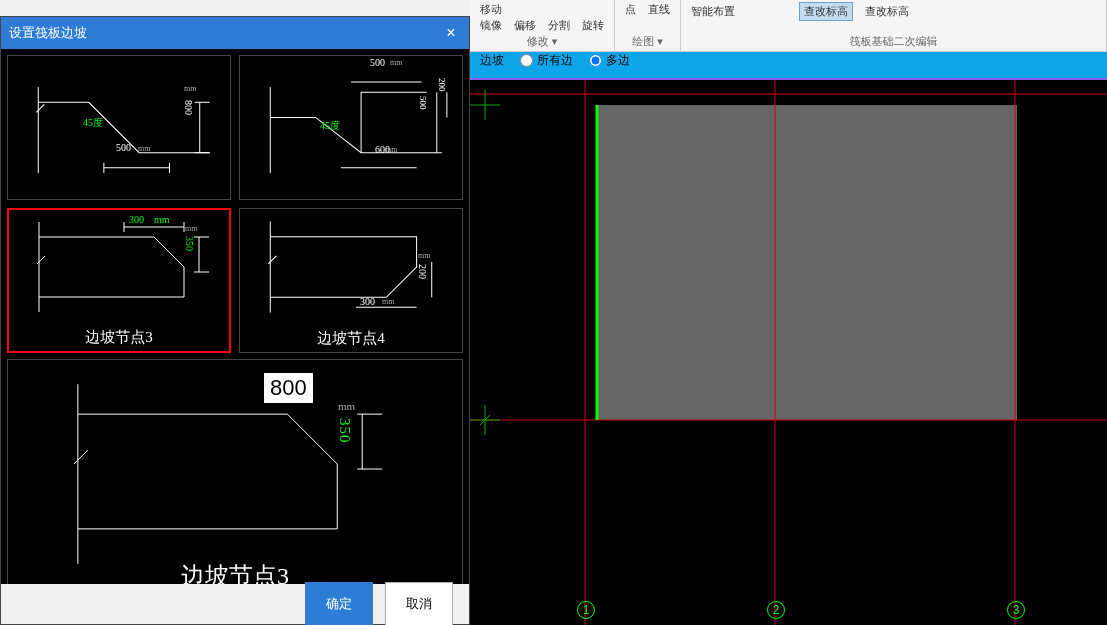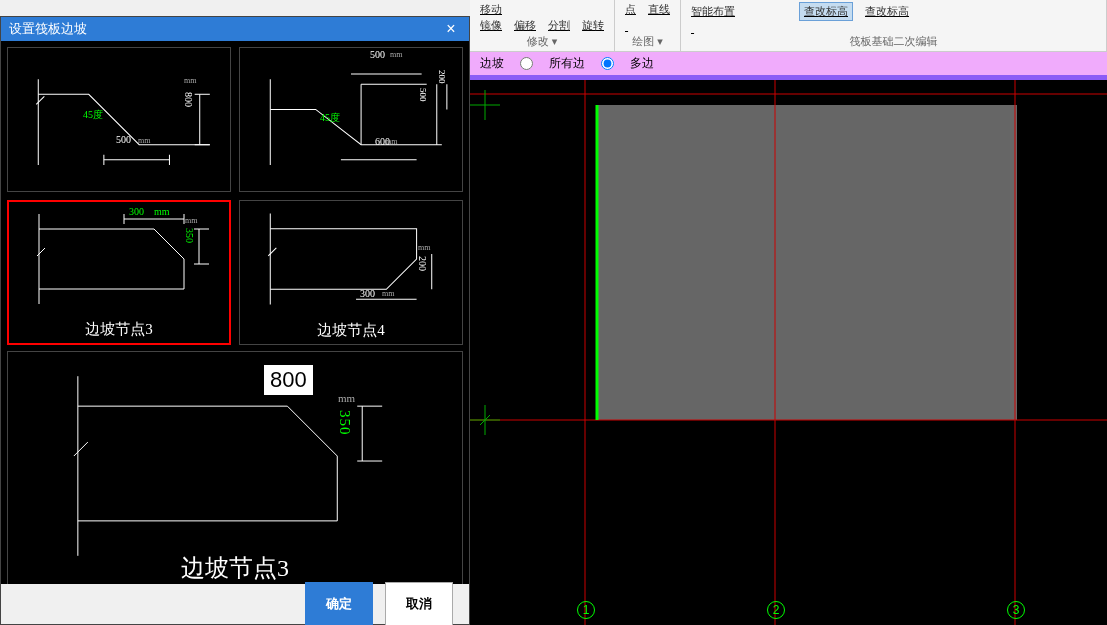--- a/index.html
+++ b/index.html
@@ -1,39 +1,39 @@
 <!DOCTYPE html>
 <html><head>
   <meta charset="utf-8">
   <style>
     * { margin: 0; padding: 0; box-sizing: border-box; }
     body { font-family: "Microsoft YaHei", sans-serif; font-size: 12px; background: #f0f0f0; width: 1107px; height: 625px; overflow: hidden; }
     .dialog { position: absolute; left: 0; top: 16px; width: 470px; height: 609px; background: #000; border: 1px solid #444; }
-    .dialog-title { height: 24px; background: #2e7cd6; color: #fff; display: flex; align-items: center; justify-content: space-between; padding: 7px 8px; font-size: 13px; }
+    .dialog-title { height: 32px; background: #2e7cd6; color: #fff; display: flex; align-items: center; justify-content: space-between; padding: 7px 8px; font-size: 13px; }
     .dialog-close { width: 20px; height: 20px; color: #fff; display: flex; align-items: center; justify-content: center; cursor: pointer; font-size: 16px; }
     .dialog-body { padding: 6px; display: flex; flex-direction: column; gap: 6px; }
     .node-grid { display: grid; grid-template-columns: 1fr 1fr; gap: 8px; }
     .node-card { background: #000; border: 1px solid #444; height: 145px; display: flex; flex-direction: column; position: relative; }
     .node-card.selected { border: 2px solid #ff0000; }
     .node-img-area { flex: 1; position: relative; }
     .node-label { text-align: center; color: #fff; font-size: 15px; padding: 4px 0; font-family: "SimSun"; }
     .big-preview { border: 1px solid #444; height: 240px; background: #000; position: relative; }
     .big-label { position: absolute; bottom: 6px; left: 50%; transform: translateX(-50%); color: #fff; font-size: 24px; font-family: "SimSun"; }
     .dialog-footer { position: absolute; bottom: 0; left: 0; right: 0; height: 40px; background: #f0f0f0; display: flex; align-items: center; justify-content: flex-end; gap: 12px; padding: 0 16px; }
-    .btn { padding: 12px 20px; border: 1px solid #aaa; background: #fff; cursor: pointer; font-size: 13px; font-weight: bold; }
+    .btn { padding: 12px 20px; border: 1px solid #aaa; background: #fff; cursor: pointer; font-size: 13px; }
     .btn-primary { background: #2e7cd6; color: #fff; border-color: #2e7cd6; }
     .right-panel { position: absolute; left: 470px; top: 0; right: 0; bottom: 0; background: #fff; }
     .ribbon { height: 52px; background: #f5f5f5; border-bottom: 1px solid #ccc; display: flex; }
     .ribbon-group { border-right: 1px solid #ccc; padding: 2px 10px; display: flex; flex-direction: column; justify-content: space-between; font-size: 11px; }
-    .ribbon-row { display: flex; gap: 12px; align-items: center; text-decoration: underline; }
+    .ribbon-row { display: flex; gap: 12px; align-items: center; }
     .ribbon-item { color: #333; cursor: pointer; }
     .ribbon-item.active { background: #c5dcf0; padding: 1px 4px; border: 1px solid #6aa0d8; }
     .ribbon-title { text-align: center; color: #666; font-size: 11px; }
-    .option-bar { height: 28px; background: #f0abfc; border-bottom: 5px solid #8b5cf6; display: flex; align-items: center; padding: 0 10px; gap: 16px; font-size: 12px; }
-    .radio-group { display: flex; align-items: center; gap: 16px; }
+    .option-bar { height: 28px; background: #0ea5e9; border-bottom: 2px solid #8b5cf6; display: flex; align-items: flex-start; padding: 0 10px; gap: 16px; font-size: 12px; }
+    .radio-group { display: flex; align-items: center; gap: 4px; }
     .canvas { position: absolute; top: 80px; left: 0; right: 0; bottom: 0; background: #000; }
     .dim-text { position: absolute; font-size: 10px; color: #0f0; font-family: Liberation Serif, serif; }
     .dim-text-white { color: #fff; }
     .dim-text-gray { color: #aaa; }
     .edit-box { position: absolute; background: #fff; color: #000; font-size: 22px; padding: 2px 6px; font-family: Arial; border: 1px solid #000; }
     .grid-num { position: absolute; color: #0f0; font-size: 12px; border: 1px solid #0f0; border-radius: 50%; width: 18px; height: 18px; display: flex; align-items: center; justify-content: center; }
     svg { position: absolute; }
   </style>
 </head>
 <body>

